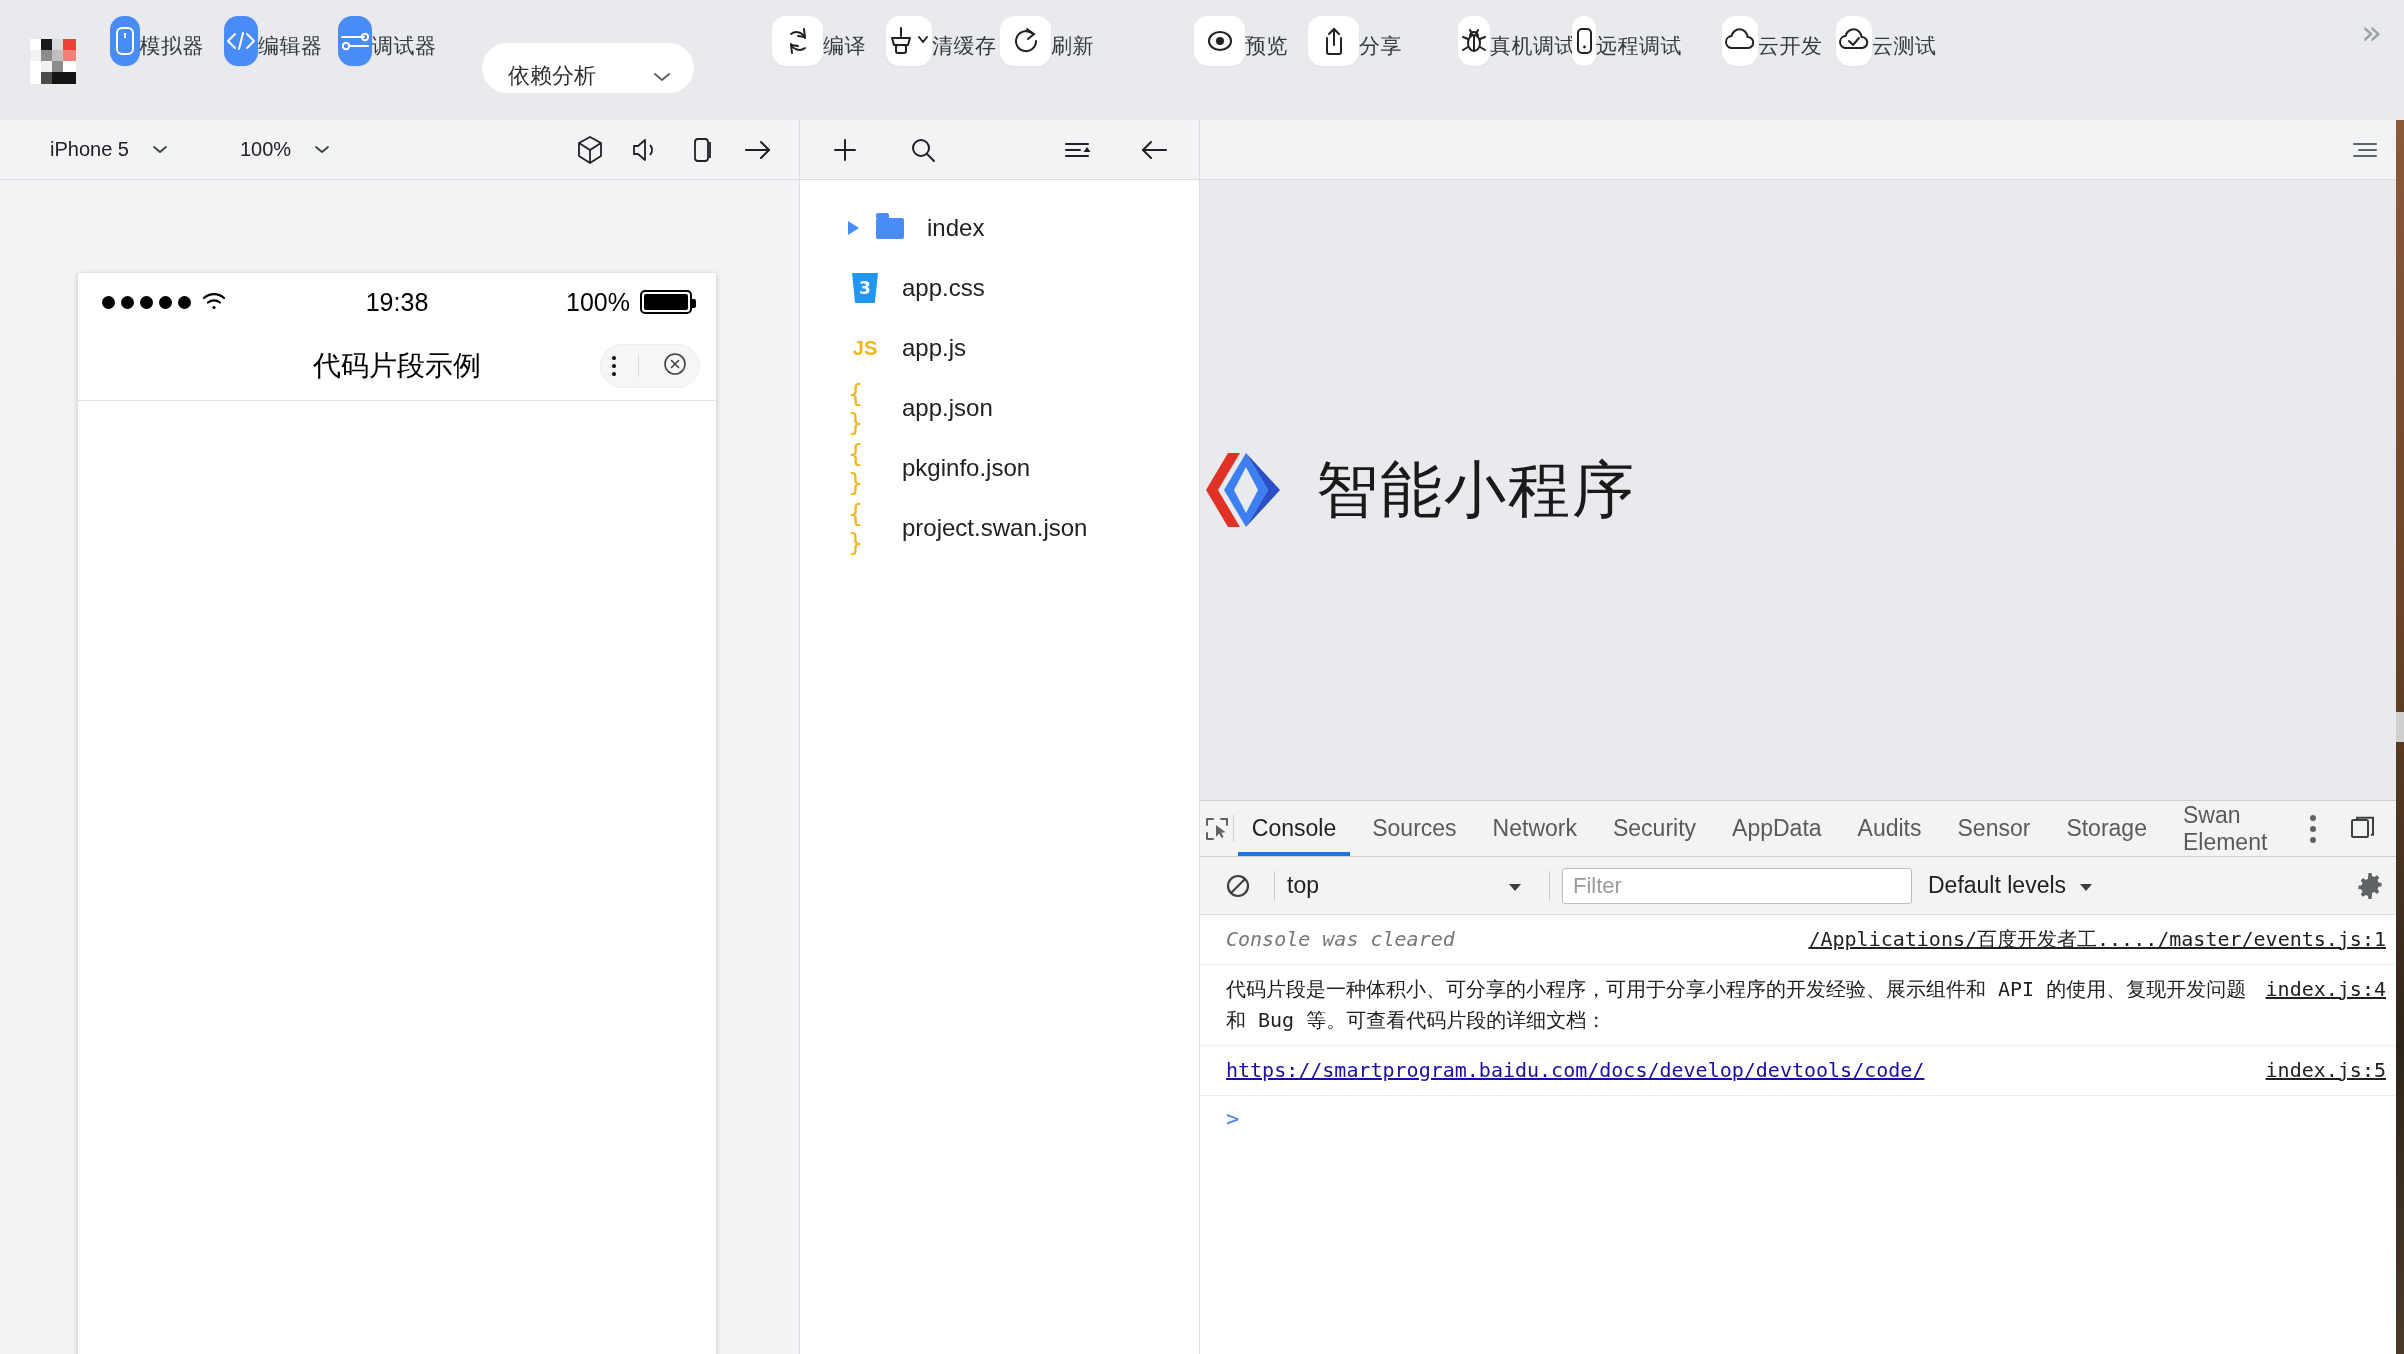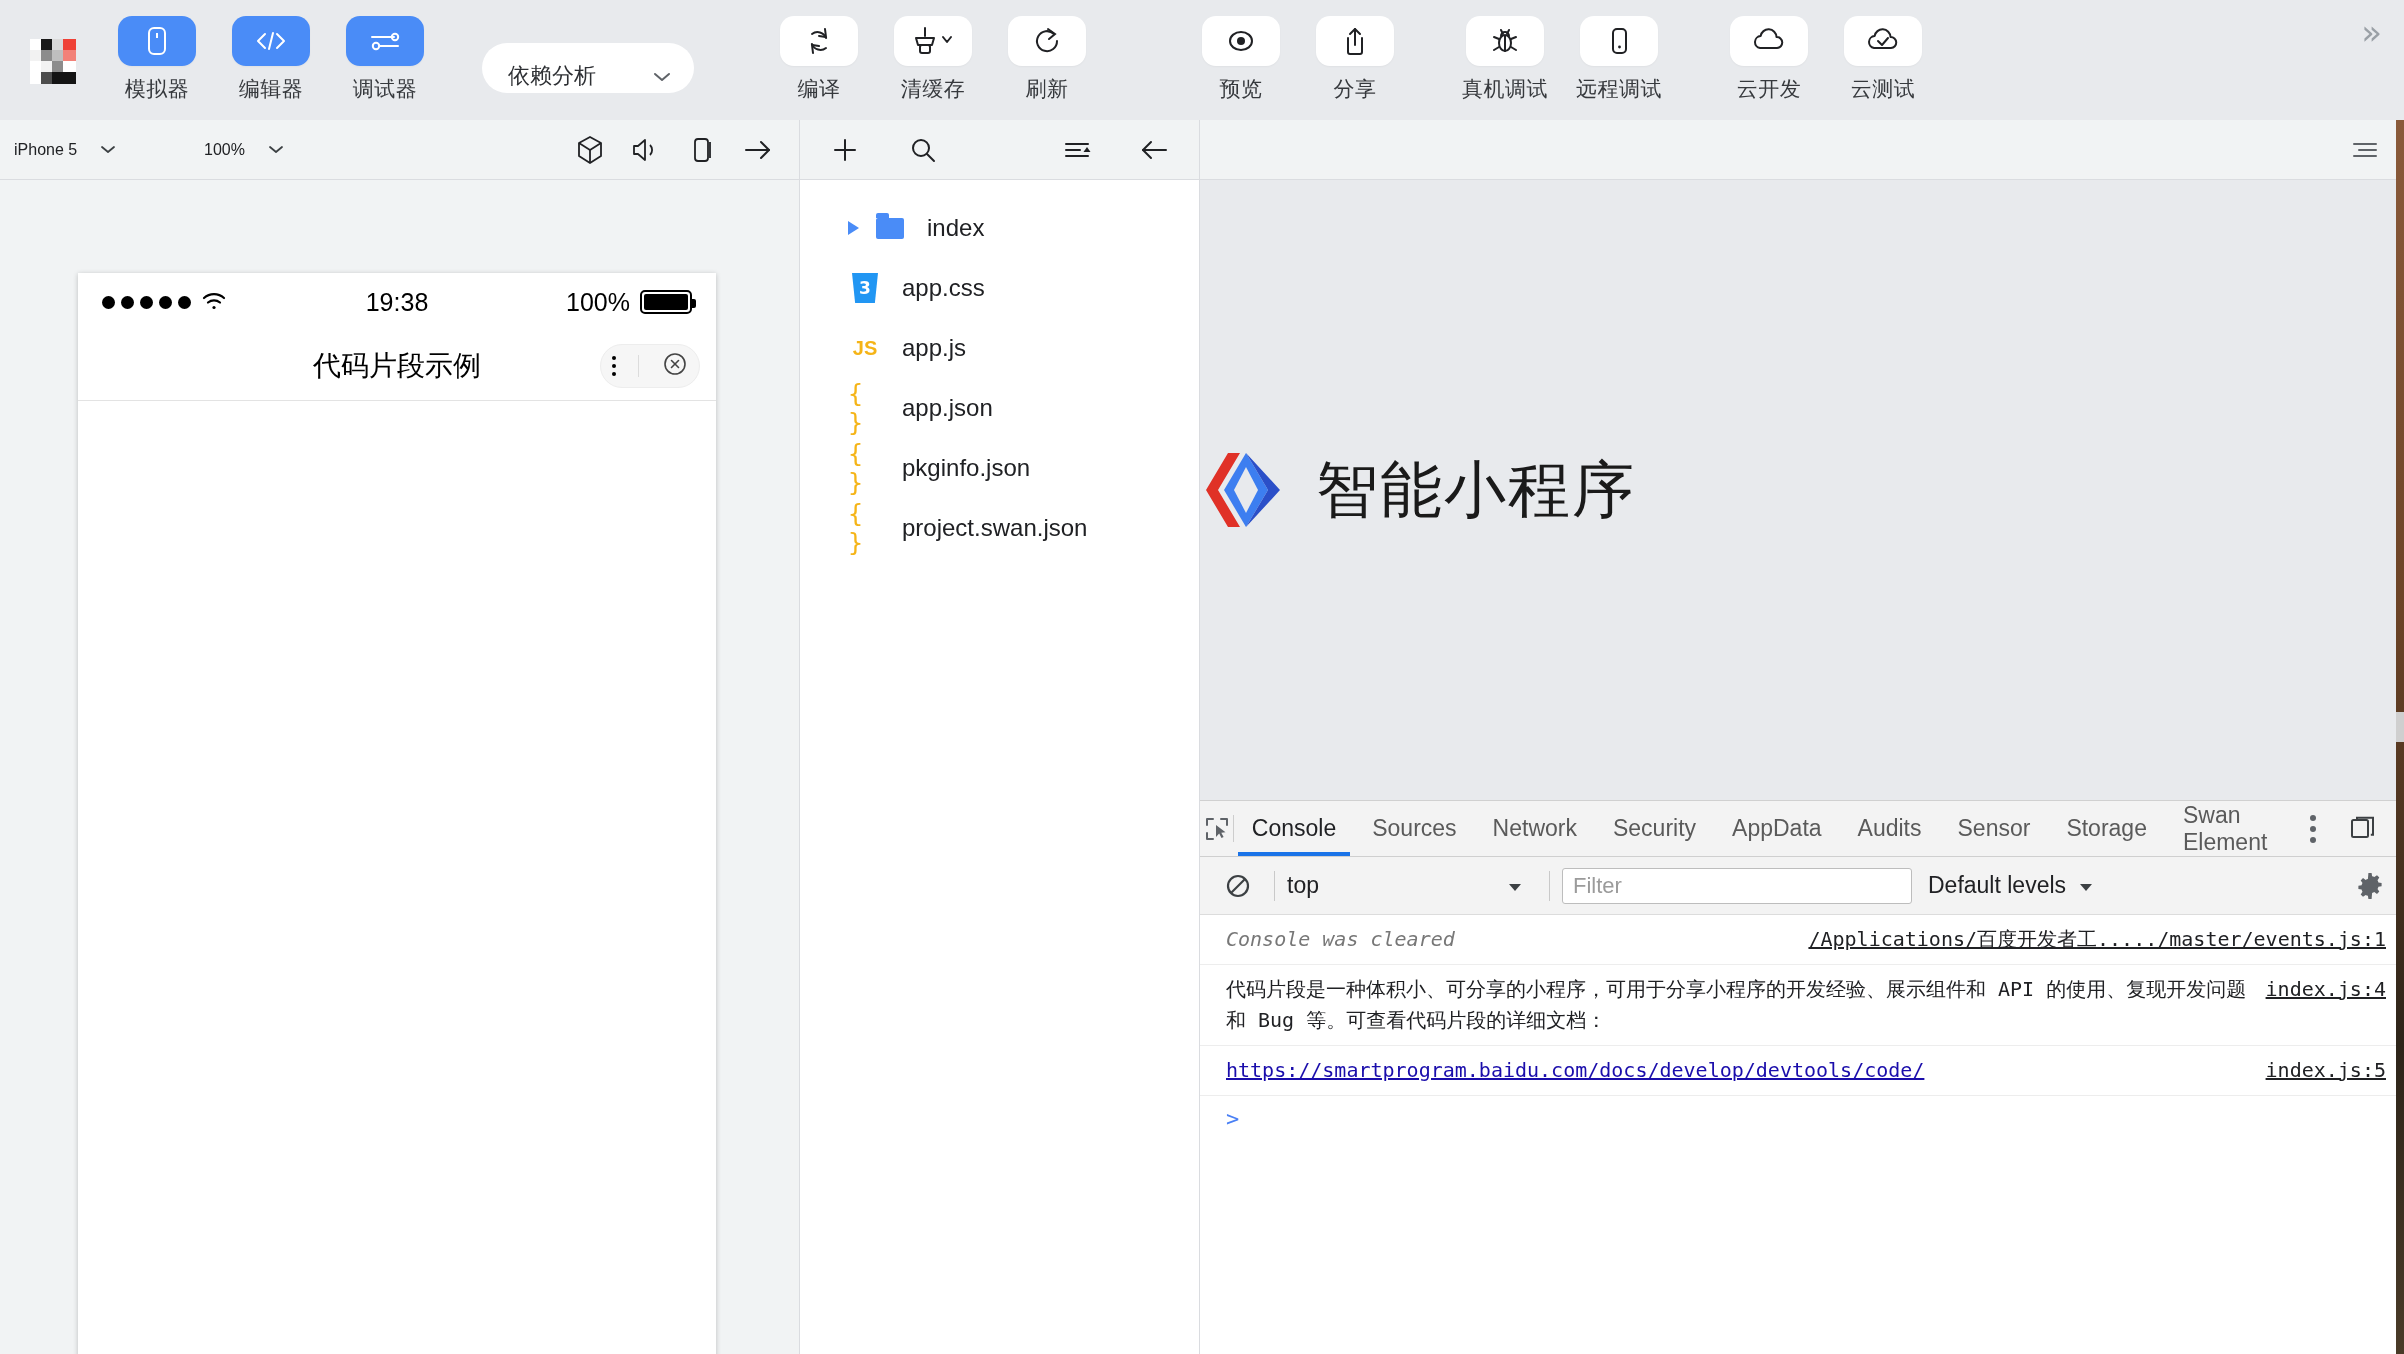--- a/index.html
+++ b/index.html
@@ -13,21 +13,21 @@
 
   
   .toolbar {
     height: 120px; background: #e8eaed; display: flex; align-items: flex-start;
     padding: 0; position: relative; flex: 0 0 120px;
   }
   .logo-wrap { width: 110px; display:flex; align-items:center; justify-content:center; height:120px; padding-top: 4px;}
   .logo { width: 58px; height: 58px; position: relative; }
 
   .tbgroup { display: flex; align-items: flex-start; gap: 20px; height: 120px; padding-top: 16px;}
-  .tbitem { width: 94px; display: flex; flex-direction: column; align-items: center; cursor: pointer;}
+  .tbitem { width: 94px; display: flex; flex-direction: row; align-items: center; cursor: pointer;}
   .tbitem .btn {
     width: 78px; height: 50px; border-radius: 14px; background: #ffffff;
     display: flex; align-items: center; justify-content: center;
     box-shadow: 0 1px 2px rgba(0,0,0,0.04);
   }
   .tbitem.active .btn { background: #4a8cf7; }
   .tbitem .lbl { margin-top: 9px; font-size: 21px; color: #36393d; white-space: nowrap; letter-spacing: .5px;}
 
   .sel-wrap { display:flex; align-items:center; height:120px; padding-top:16px; }
   .dep-select {
@@ -45,21 +45,21 @@
     font-family: "DejaVu Sans", sans-serif;
   }
 
   
   .subbar { height: 60px; display:flex; flex:0 0 60px; background:#f1f3f4; border-bottom: 1px solid #dadce0;}
   .sim-subbar {
     width: 800px; background:#f1f3f4; display:flex; align-items:center; padding-left: 14px; gap: 0;
     border-right: 1px solid #dadce0;
   }
   .mini-select { display:flex; align-items:center; cursor:pointer; }
-  .mini-select .t { font-size: 16px; color:#202124; }
+  .mini-select .t { font-size: 20px; color:#202124;margin-left:36px; }
   .mini-select .c { margin-left: 22px; }
   .sim-icons { margin-left:auto; display:flex; align-items:center; gap: 26px; padding-right: 26px;}
   .sim-icons .ic { width:30px; height:30px; display:flex; align-items:center; justify-content:center; cursor:pointer;}
 
   .ed-subbar {
     width: 400px; background:#f1f3f4; display:flex; align-items:center; gap: 0;
     border-right: 1px solid #dadce0; padding: 0 28px;
   }
   .ed-subbar .ic { width: 34px; height:34px; display:flex;align-items:center;justify-content:center; cursor:pointer;}
   .ed-left { display:flex; gap: 44px; }

